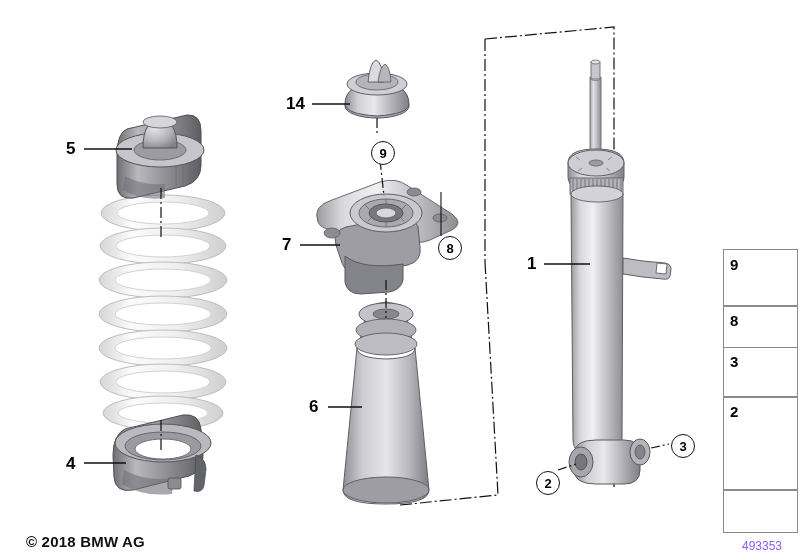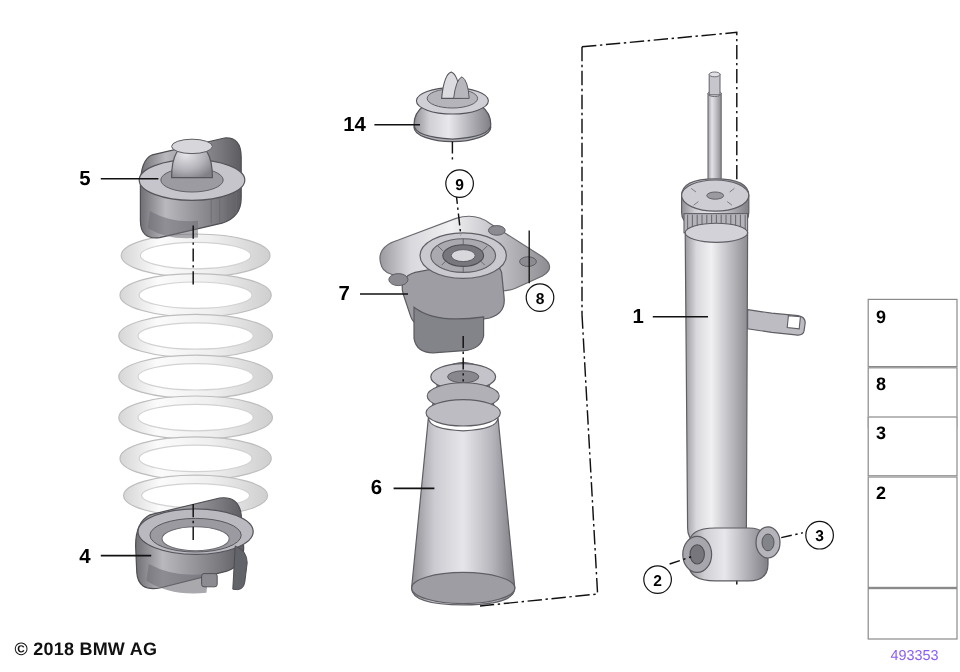--- a/index.html
+++ b/index.html
@@ -49,21 +49,21 @@
   }
   .legend-num {
     position: absolute;
     font-family: "Liberation Sans", sans-serif;
     font-weight: bold;
     font-size: 15px;
     color: #000;
   }
   #copyright {
     position: absolute;
-    left: 12px;
+    left: 26px;
     top: 533px;
     font-family: "Liberation Sans", sans-serif;
     font-weight: bold;
     font-size: 15px;
     color: #111;
     letter-spacing: 0.2px;
     white-space: nowrap;
   }
   #diagram-number {
     position: absolute;

